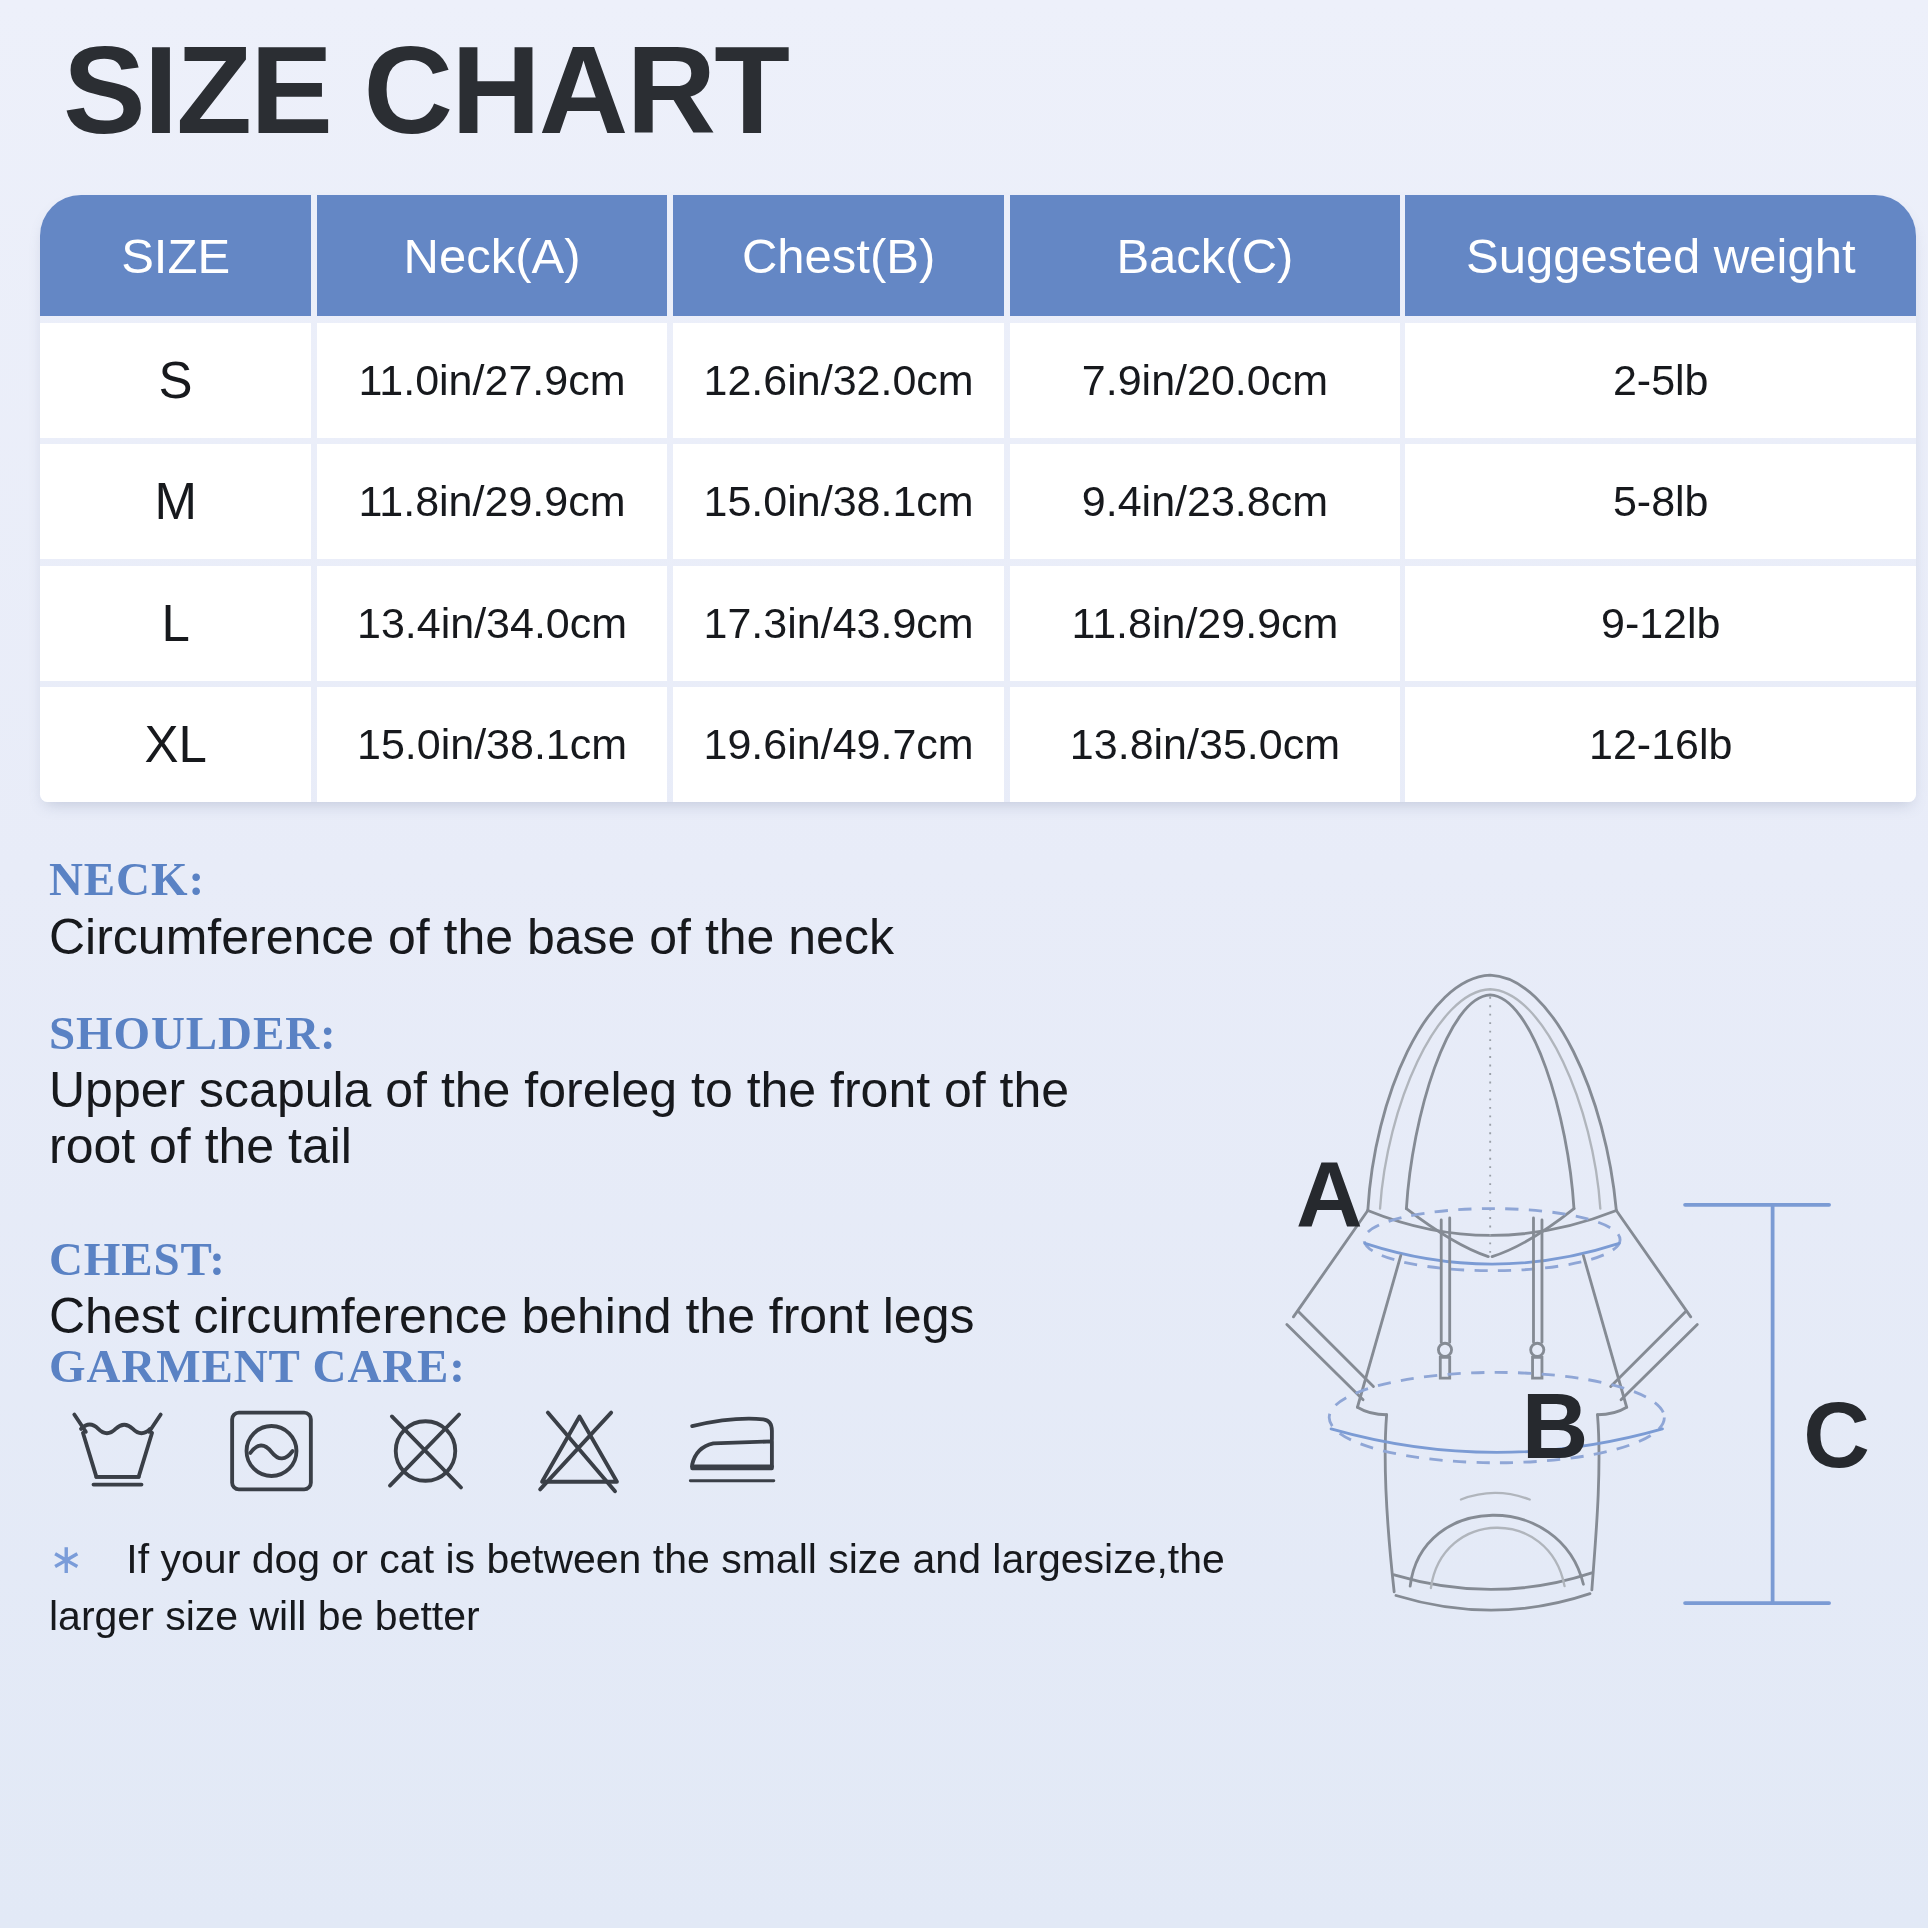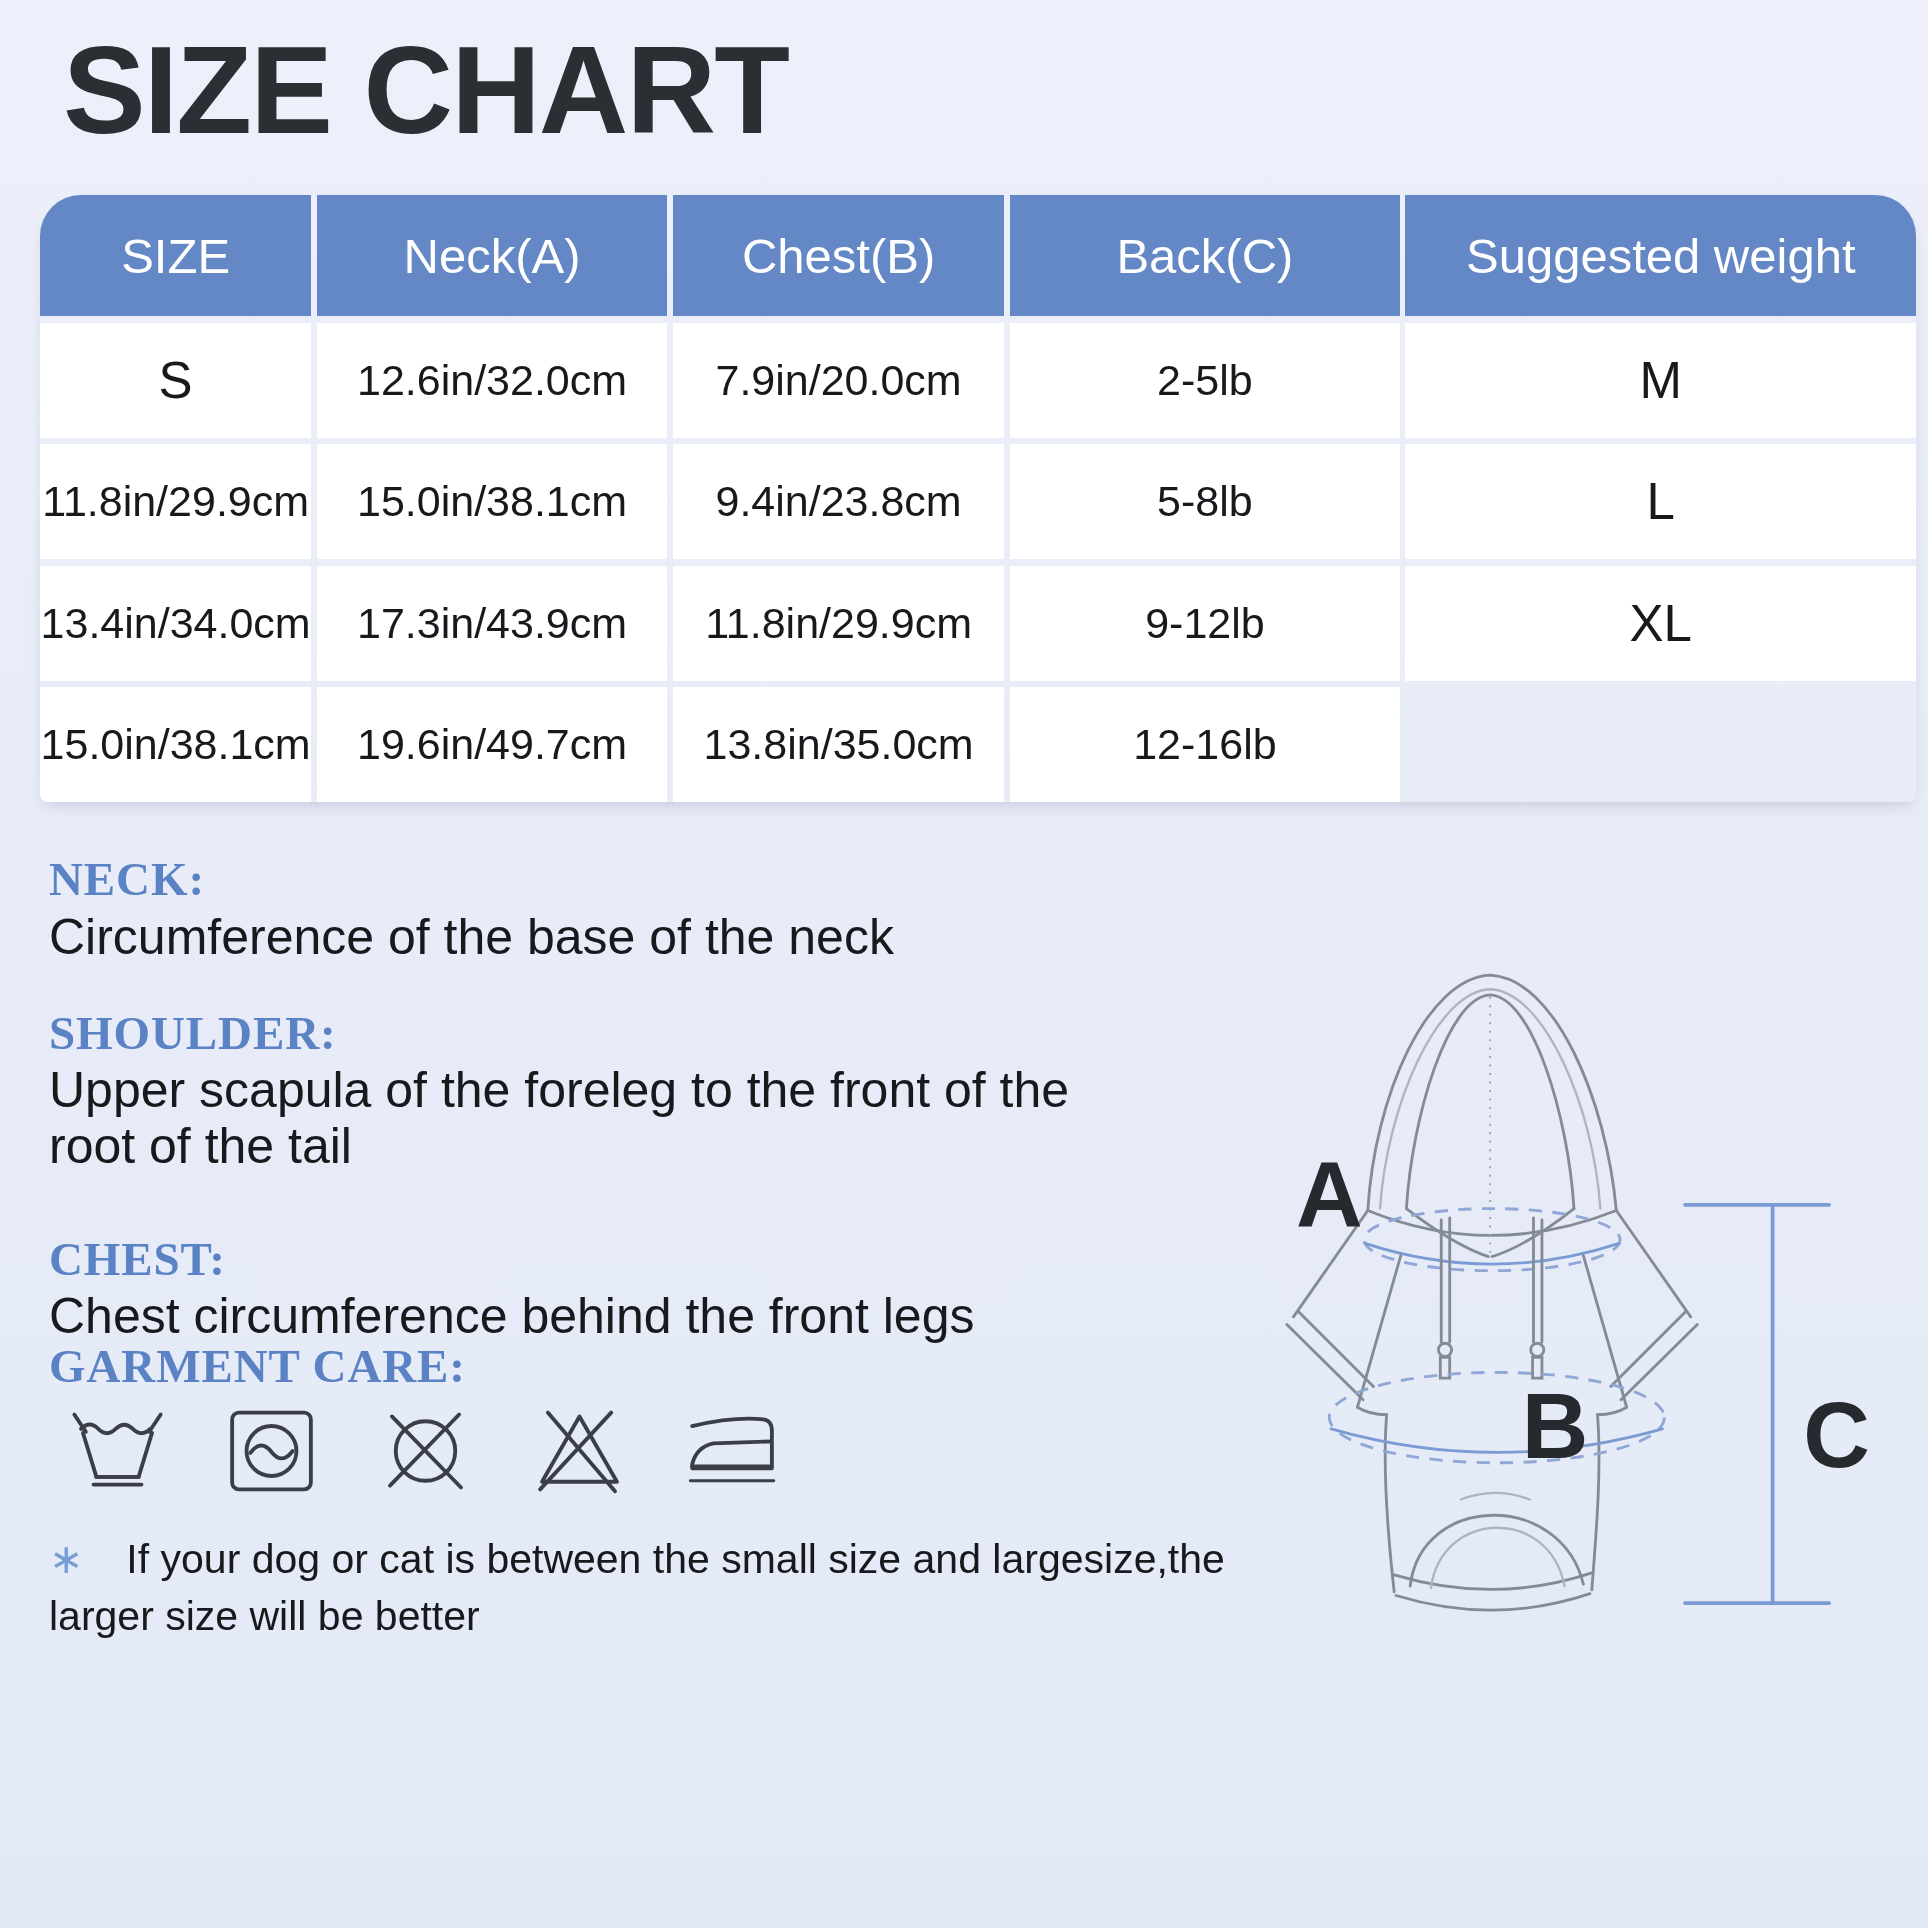--- a/index.html
+++ b/index.html
@@ -62,20 +62,21 @@
   <div class="title">SIZE CHART</div>
 
   <div class="size-table">
     <div class="th">SIZE</div>
     <div class="th">Neck(A)</div>
     <div class="th">Chest(B)</div>
     <div class="th">Back(C)</div>
     <div class="th">Suggested weight</div>
 
     <div class="td size-cell">S</div>
+    <div class="td">11.0in/27.9cm</div>
     <div class="td">12.6in/32.0cm</div>
     <div class="td">7.9in/20.0cm</div>
     <div class="td">2-5lb</div>
 
     <div class="td size-cell">M</div>
     <div class="td">11.8in/29.9cm</div>
     <div class="td">15.0in/38.1cm</div>
     <div class="td">9.4in/23.8cm</div>
     <div class="td">5-8lb</div>
 

